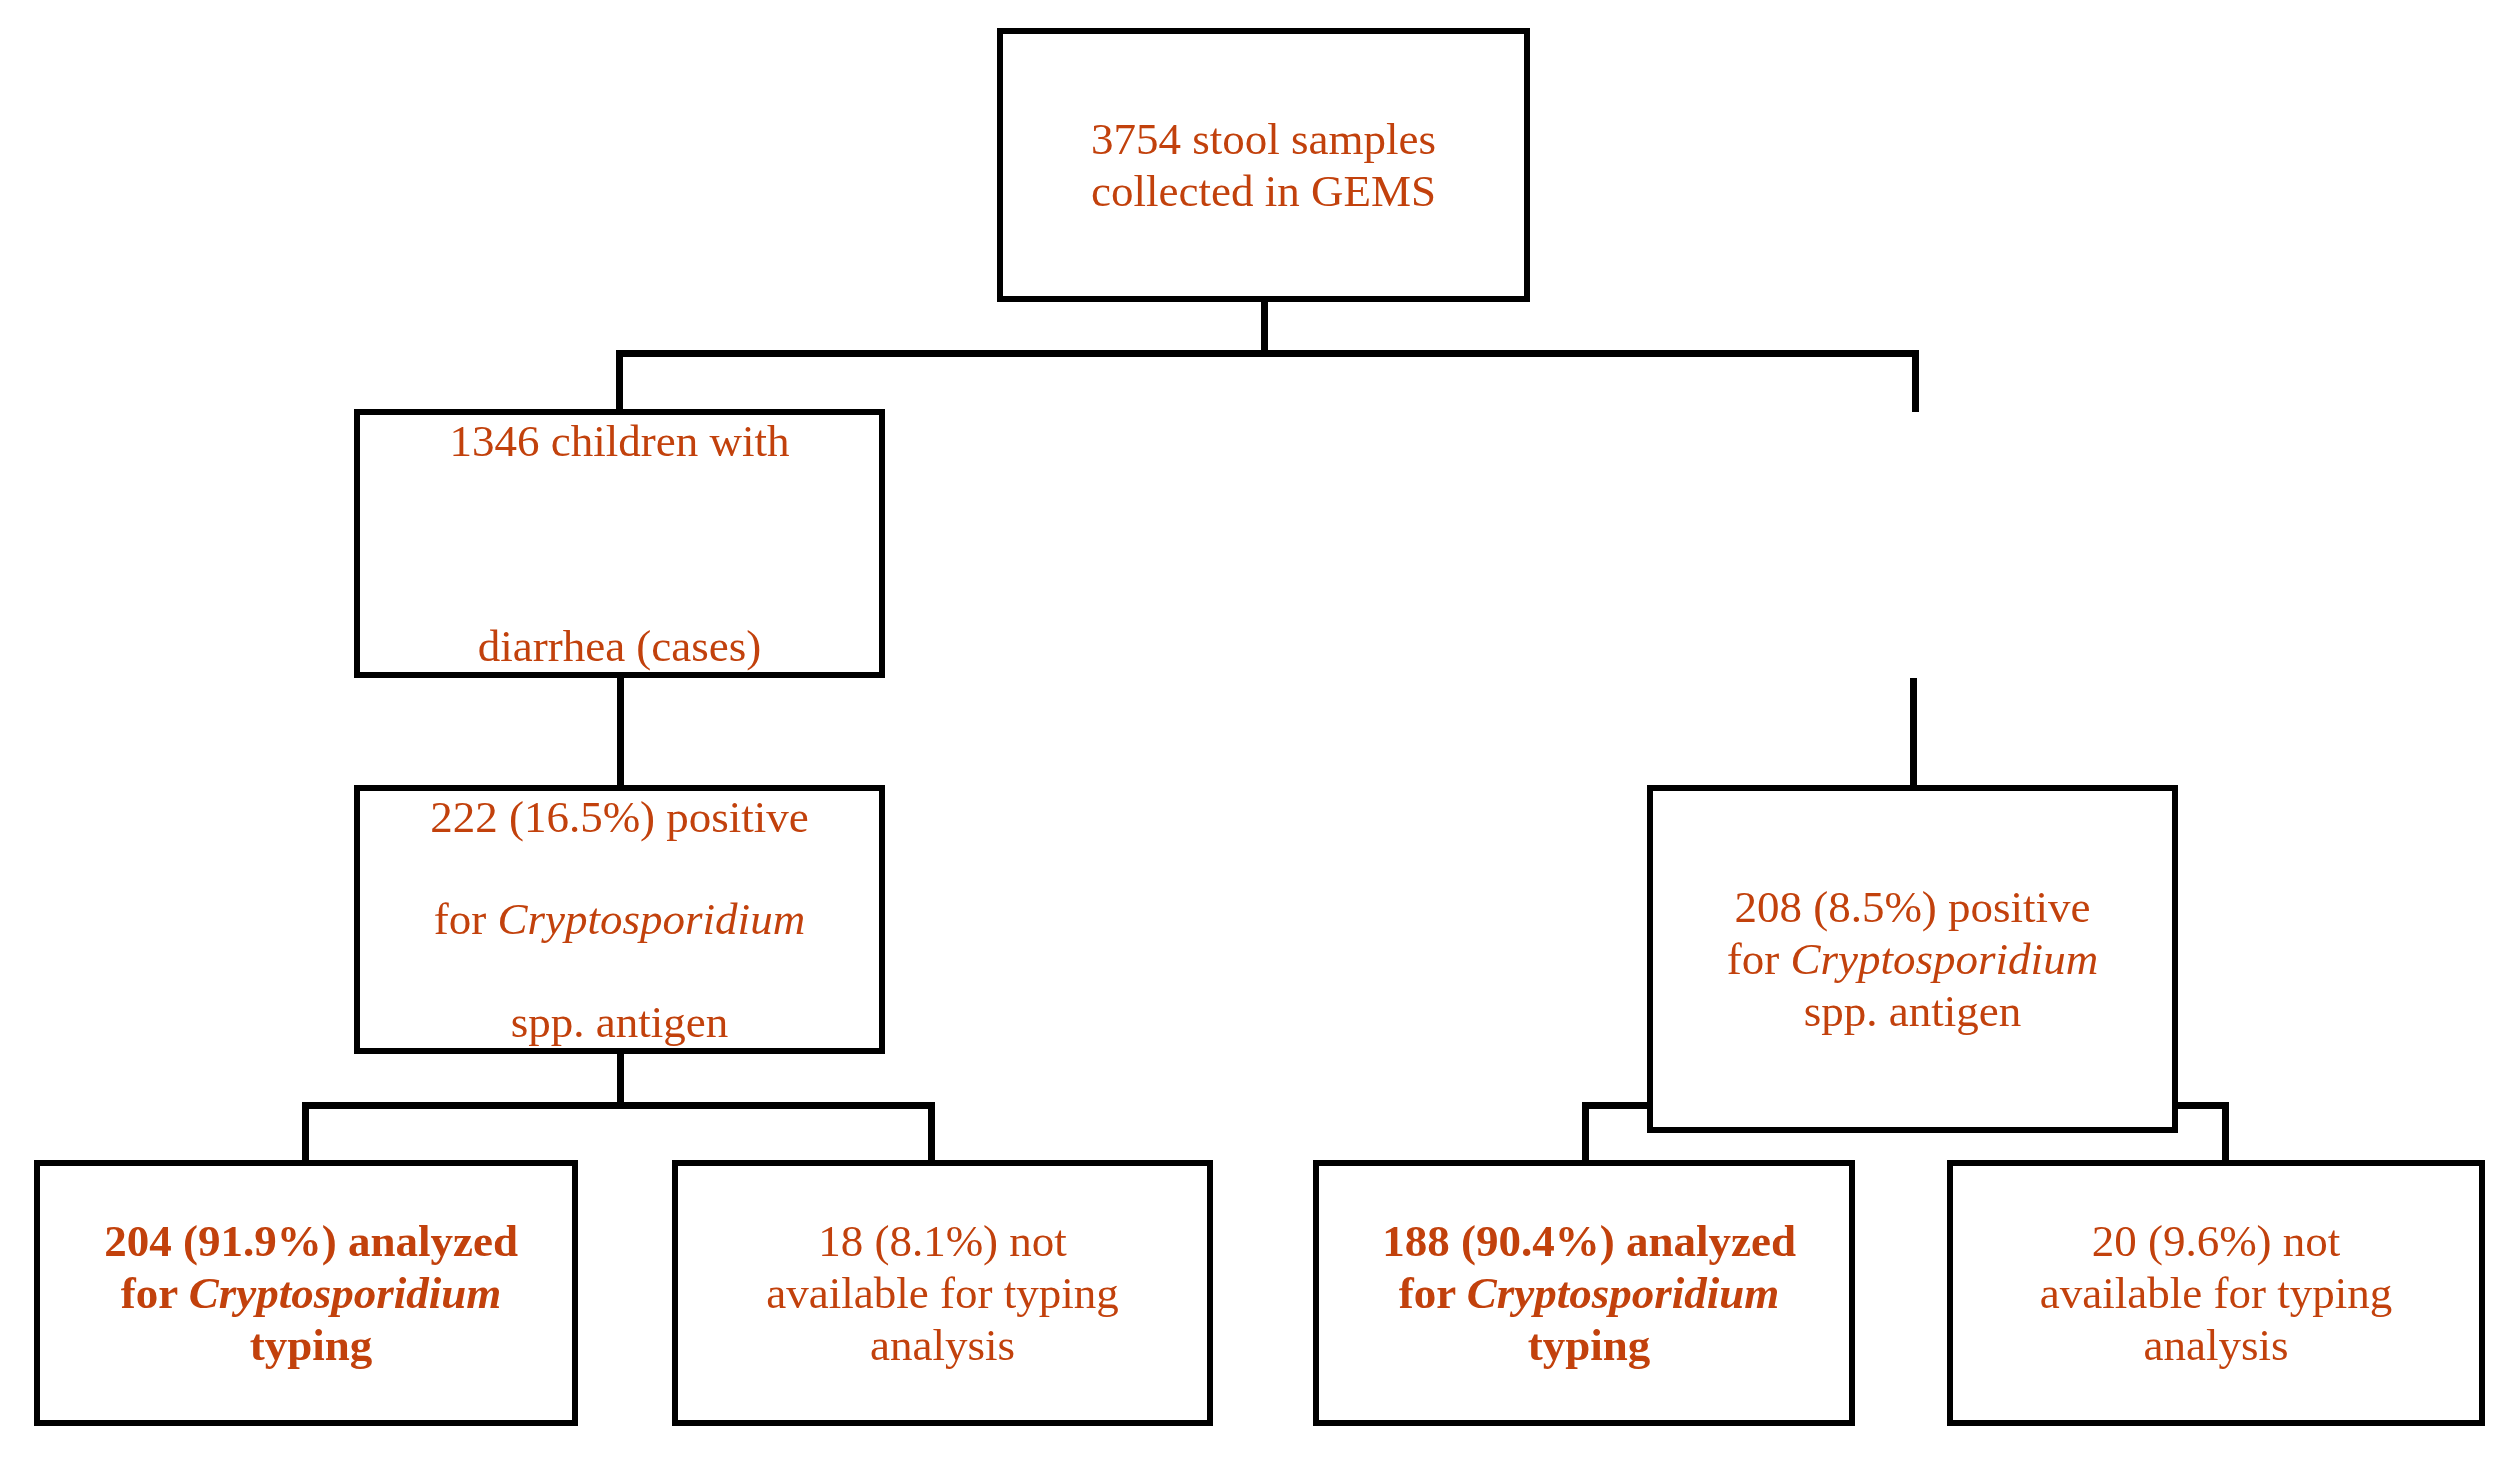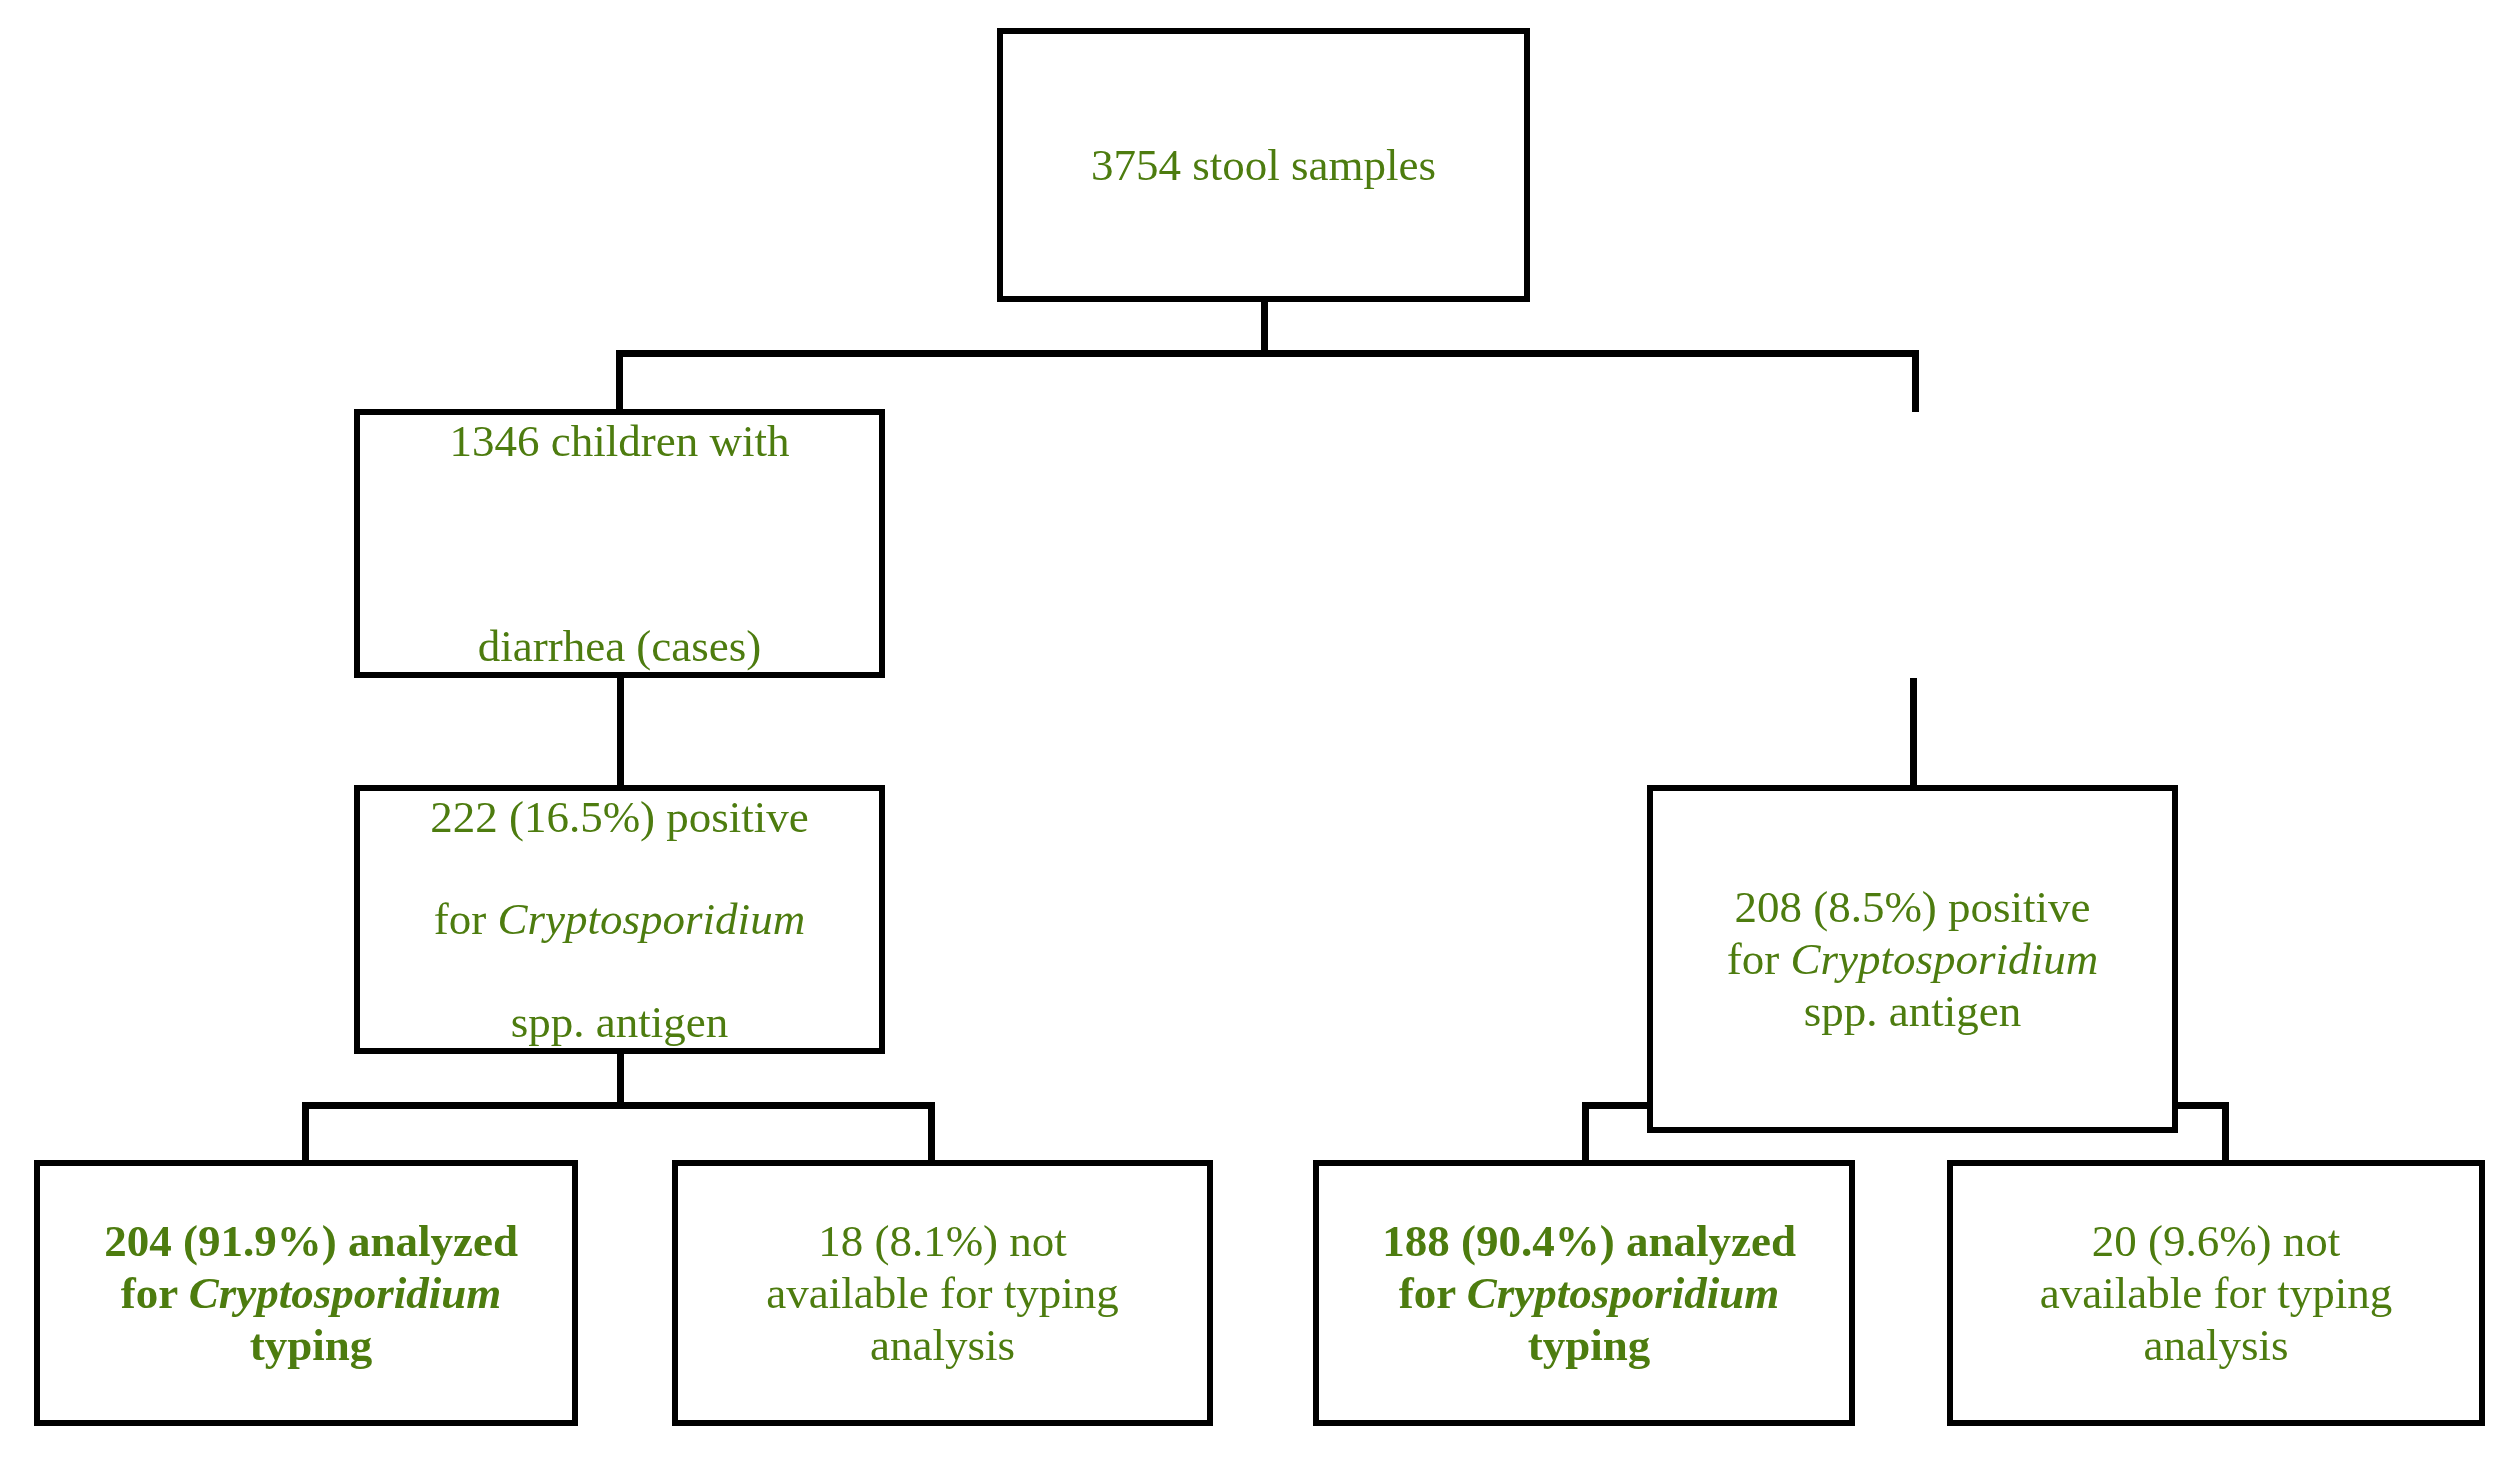--- a/index.html
+++ b/index.html
@@ -18,21 +18,21 @@
   }
   .box {
     position: absolute;
     box-sizing: border-box;
     border: 6.6px solid #000000;
     background: #ffffff;
     display: flex;
     flex-direction: column;
     align-items: center;
     justify-content: center;
-    color: #4d7c0f;
+    color: #c2410c;
     line-height: 1.16;
     z-index: 3;
   }
   .box .line {
     display: block;
     white-space: nowrap;
   }
   .txt-normal { font-weight: normal; font-size: 45px; text-align: center; }
   .txt-bold   { font-weight: bold;   font-size: 45px; text-align: left; }
   .box.leftalign { align-items: center; padding-left: 10.2px; }
@@ -53,20 +53,21 @@
     z-index: 1;
   }
 </style>
 </head>
 <body>
 
 <div id="canvas">
 
   <div class="box txt-normal" style="left:997px; top:28px; width:533px; height:274px;">
     <span class="line">3754 stool samples</span>
+    <span class="line">collected in GEMS</span>
   </div>
 
   <div class="vline" style="left:1261px; top:302px; height:55px;"></div>
   <div class="hline" style="left:616px; top:350px; width:1303px;"></div>
   <div class="vline" style="left:616px; top:350px; height:62px;"></div>
   <div class="vline" style="left:1912px; top:350px; height:62px;"></div>
 
   <div class="box txt-normal" style="left:354px; top:409px; width:531px; height:269px;justify-content:space-between;">
     <span class="line">1346 children with</span>
     <span class="line">diarrhea (cases)</span>

